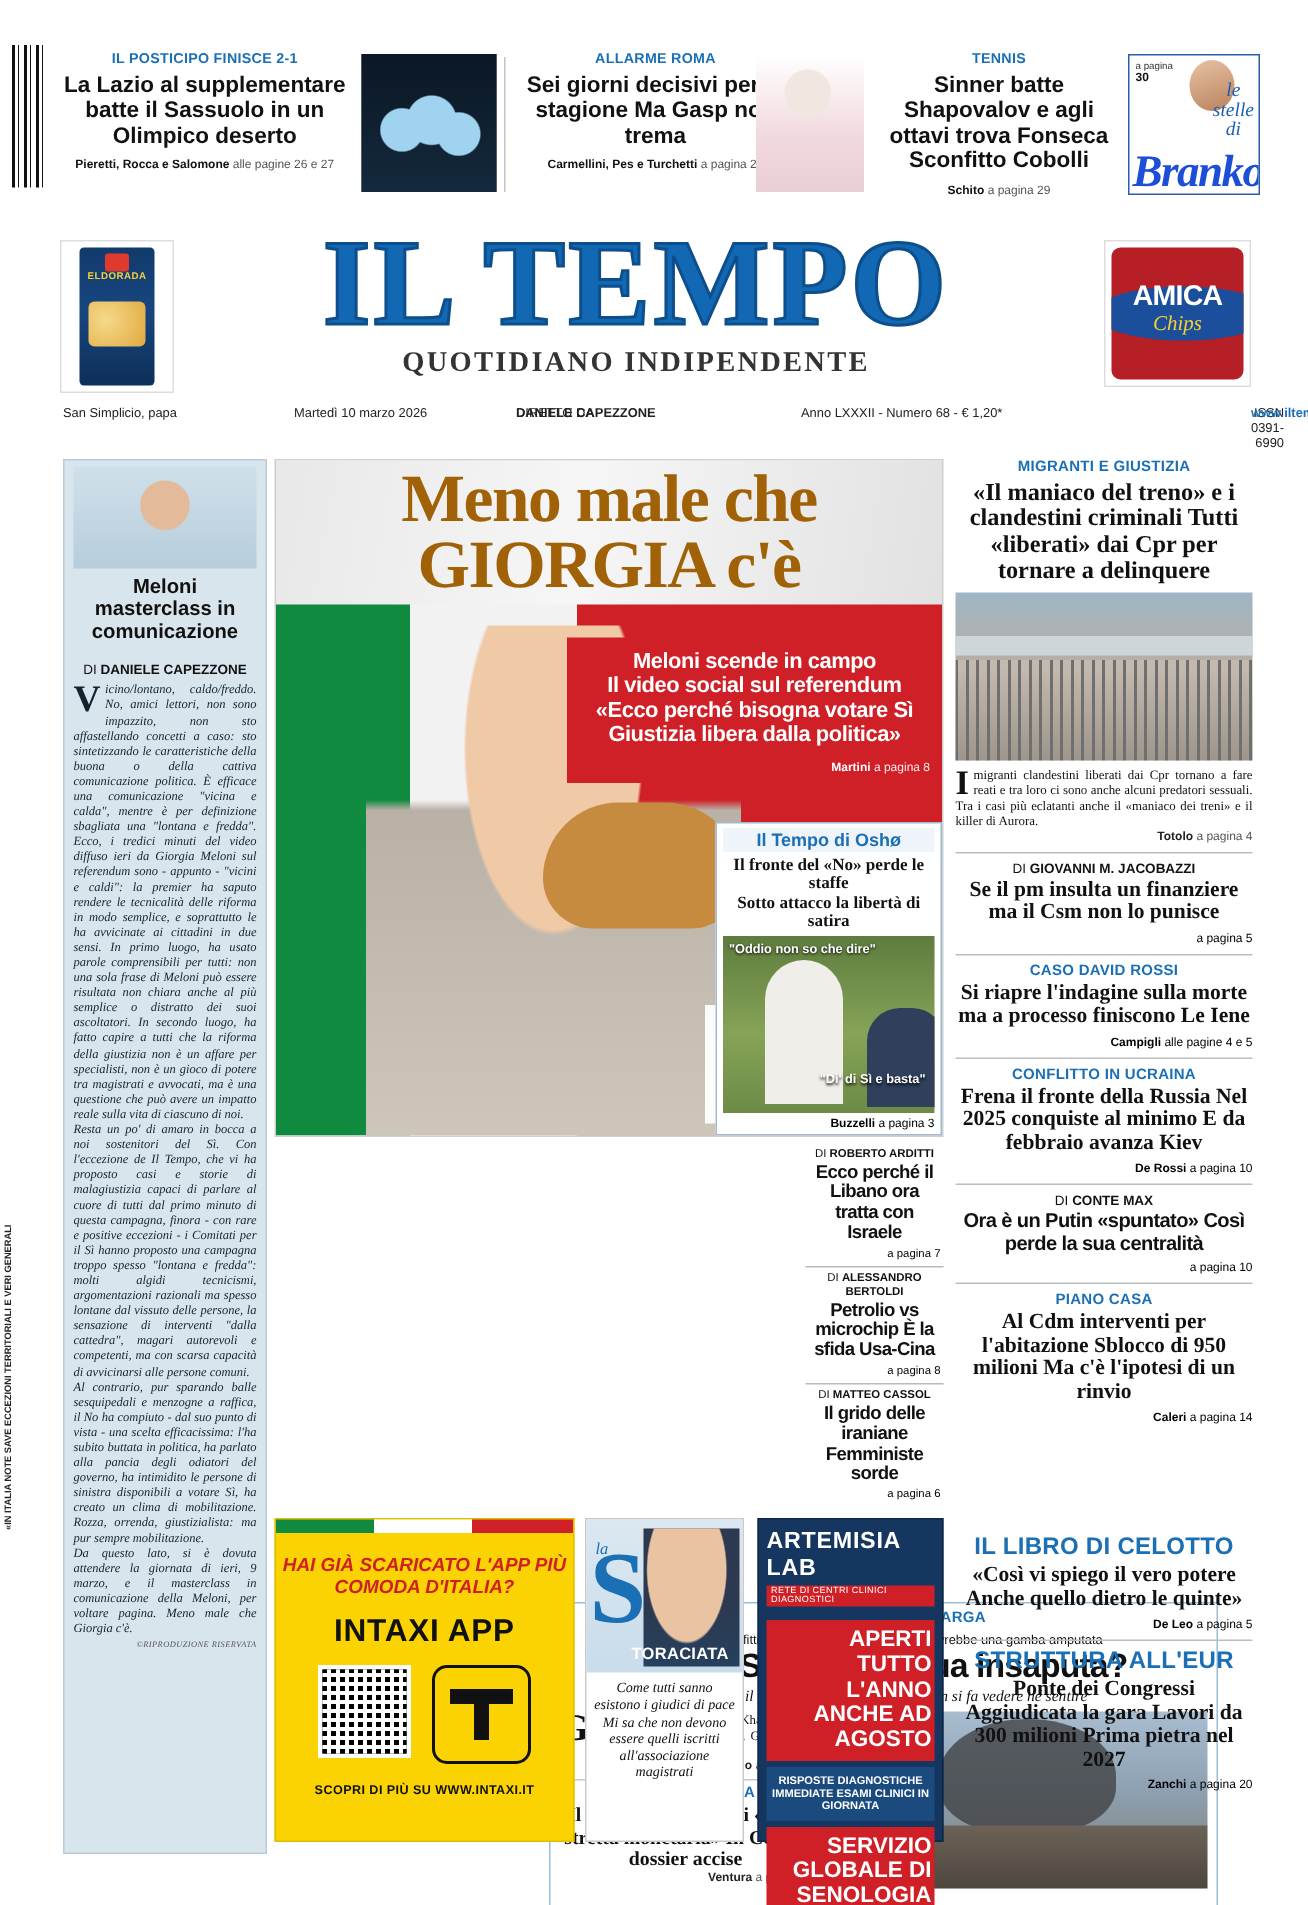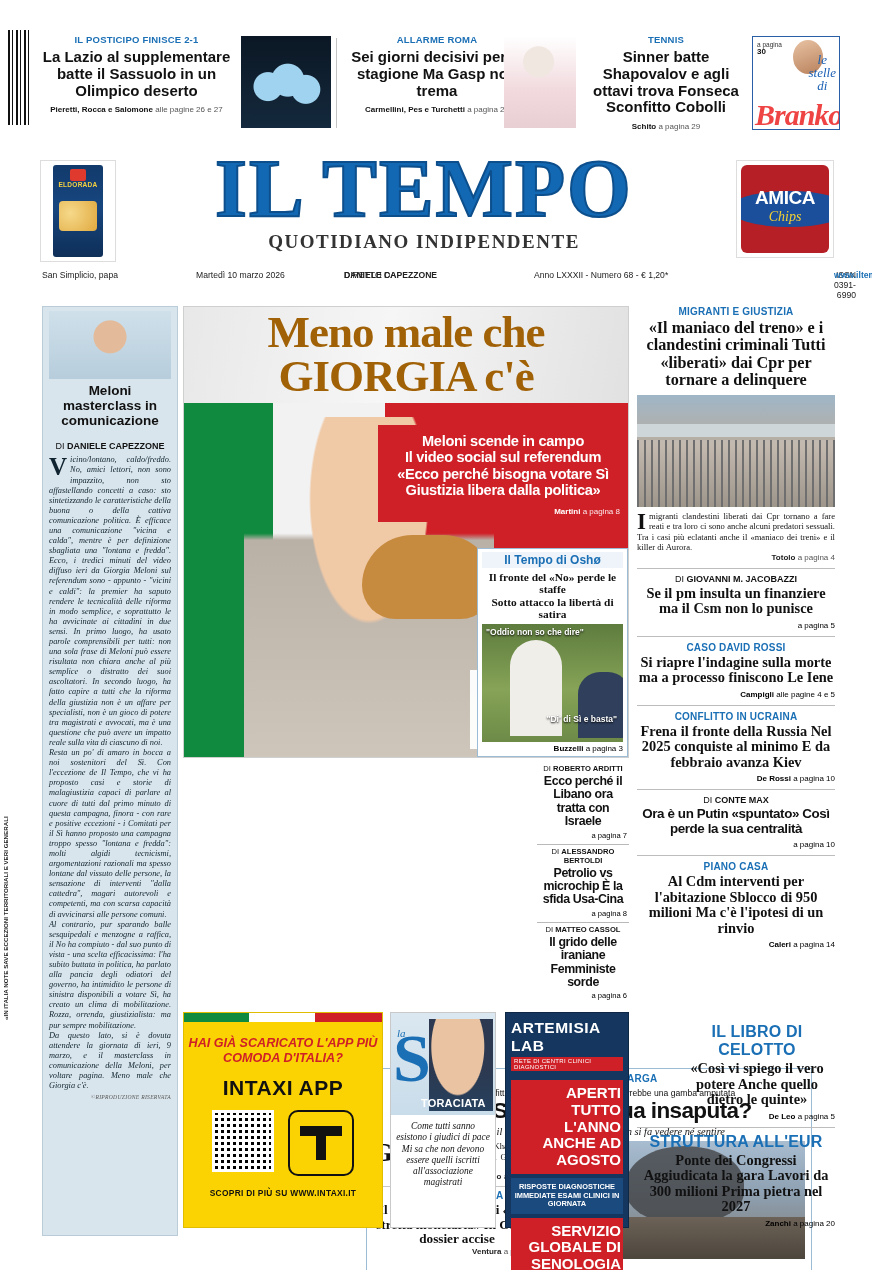--- a/index.html
+++ b/index.html
@@ -39,21 +39,21 @@
   .ph-tennis{background-image:
       radial-gradient(circle at 48% 28%,#f0e7e0 15px,transparent 16px),
       linear-gradient(180deg,#ffffff 0%,#f1d9dd 60%,#e7cfd4 100%);}
 
   
   .branko{position:absolute;right:0;top:2px;width:86px;height:92px;border:1px solid #2a5fa5;background:#fff;overflow:hidden;}
   .branko .apg{position:absolute;left:4px;top:4px;font-size:6.5px;color:#333;line-height:1.1;}
   .branko .apg b{font-size:8px;display:block;color:#111;}
   .branko .face{position:absolute;left:40px;top:3px;width:30px;height:34px;border-radius:50%;
       background:linear-gradient(160deg,#e8c3a4,#b9815c);}
-  .branko .bword{position:absolute;left:2px;bottom:2px;font-size:30px;font-weight:bold;color:#ef4444;
+  .branko .bword{position:absolute;left:2px;bottom:2px;font-size:30px;font-weight:bold;color:#1d4ed8;
       font-style:italic;font-family:"Liberation Serif",serif;line-height:.8;letter-spacing:-1px;}
   .branko .stelle{position:absolute;right:3px;top:16px;font-size:13px;color:#1a5fb4;font-style:italic;
       font-family:"Liberation Serif",serif;line-height:1;text-align:center;}
 
   
   .masthead{position:absolute;left:34px;top:150px;width:806px;height:150px;}
   .ad-left{position:absolute;left:6px;top:10px;width:74px;height:100px;border:1px solid #ddd;background:#fff;overflow:hidden;}
   .chipbag{position:absolute;left:12px;top:4px;width:50px;height:92px;border-radius:3px;
      background:linear-gradient(180deg,#123a6b 0%,#17467f 45%,#0e2f58 100%);}
   .chipbag .lbl{position:absolute;top:16px;left:0;right:0;text-align:center;color:#f4d03f;font-size:6.5px;font-weight:bold;letter-spacing:.3px;}
@@ -485,21 +485,21 @@
       <div class="kicker kick">PIANO CASA</div>
       <div class="hd">Al Cdm interventi per l'abitazione Sblocco di 950 milioni Ma c'è l'ipotesi di un rinvio</div>
       <div class="by">
         <b>Caleri</b>
         <span class="pg">a pagina 14</span>
       </div>
     </div>
   </div>
 
   <div class="bottomR">
-    <div class="r-item" style="border-top:none;margin-left:42px;">
+    <div class="r-item" style="border-top:none;">
       <div class="kicker kick">IL LIBRO DI CELOTTO</div>
       <div class="hd">«Così vi spiego il vero potere Anche quello dietro le quinte»</div>
       <div class="by">
         <b>De Leo</b>
         <span class="pg">a pagina 5</span>
       </div>
     </div>
     <div class="r-item">
       <div class="kicker kick">STRUTTURA ALL'EUR</div>
       <div class="hd">Ponte dei Congressi Aggiudicata la gara Lavori da 300 milioni Prima pietra nel 2027</div>

